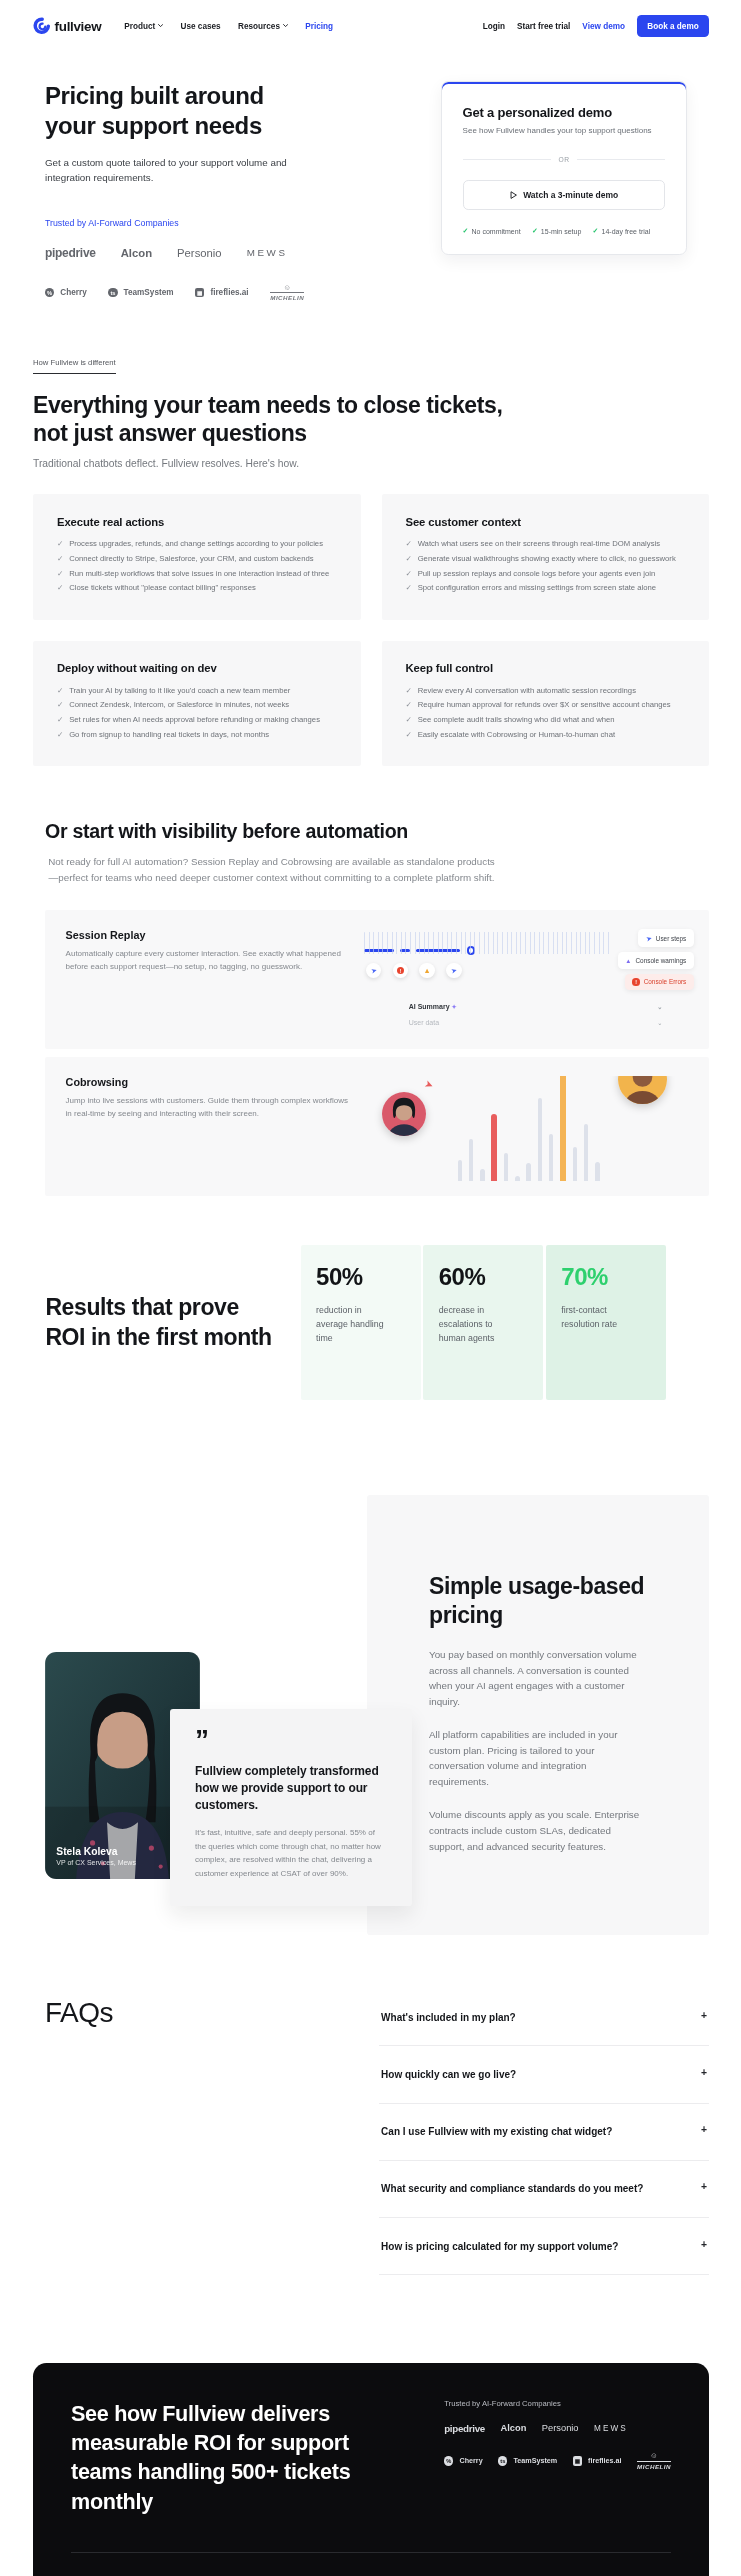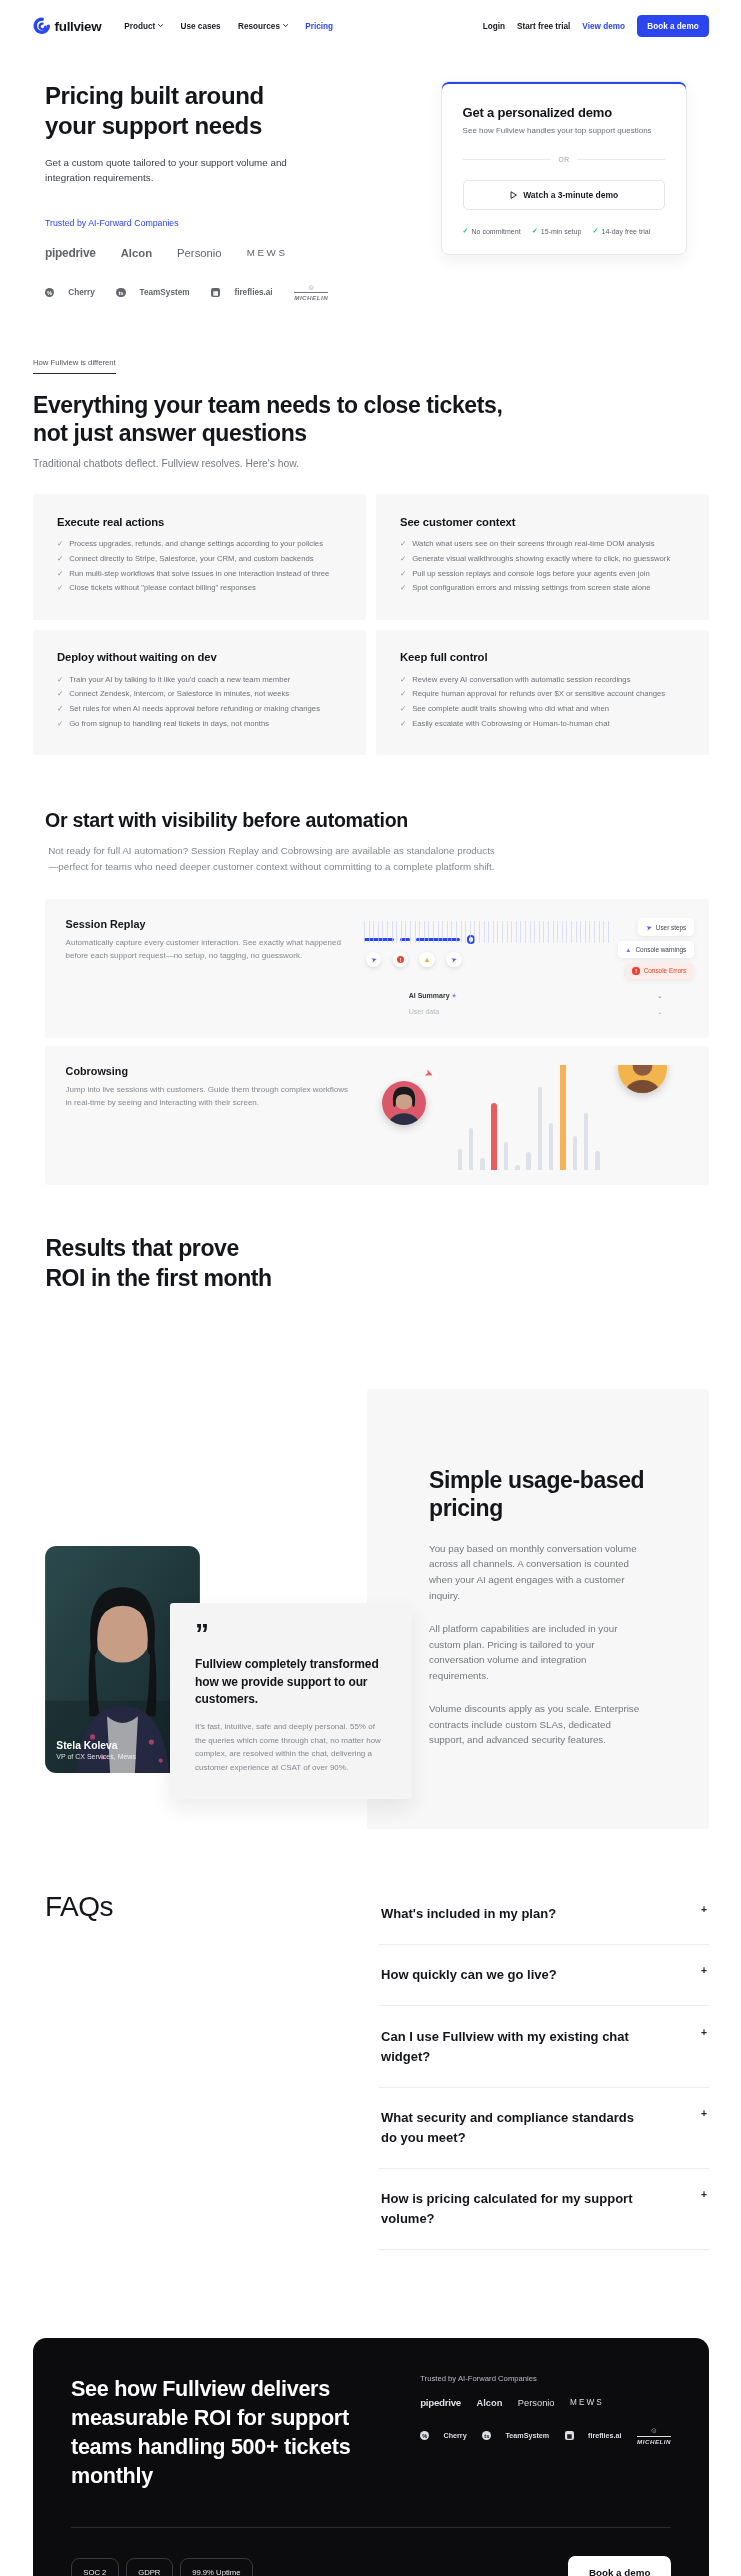--- a/index.html
+++ b/index.html
@@ -38,21 +38,21 @@
   .hero-sub { margin-top:13.4px; font-size:9.8px; line-height:1.55; color:#3c4046; max-width:278px; }
   .trusted { margin-top:33px; font-size:8.8px; color:#2b46ef; font-weight:500; }
   .logo-row { display:flex; align-items:center; gap:25px; }
   .logo-row.r1 { margin-top:17.5px; }
   .logo-row.r2 { margin-top:24px; gap:21.6px; }
   .lg { color:#63666c; white-space:nowrap; }
   .lg-pipedrive { font-size:12px; font-weight:700; letter-spacing:-0.3px; }
   .lg-alcon { font-size:11.3px; font-weight:700; }
   .lg-personio { font-size:11.3px; font-weight:500; }
   .lg-mews { font-size:9.8px; font-weight:500; letter-spacing:2.6px; }
-  .lg-small { display:flex; align-items:center; gap:14px; font-size:8.2px; font-weight:700; color:#63666c; }
+  .lg-small { display:flex; align-items:center; gap:6px; font-size:8.2px; font-weight:700; color:#63666c; }
   .lg-ico { width:9.3px; height:9.3px; border-radius:50%; background:#63666c; color:#fff; font-size:5.7px; font-weight:700;
             display:inline-flex; align-items:center; justify-content:center; }
   .lg-ico.sq { border-radius:2.1px; }
   .lg-michelin { display:flex; flex-direction:column; align-items:center; gap:1px; color:#73767c; }
   .lg-michelin .mm { font-size:7.7px; line-height:1; }
   .lg-michelin .mt { font-size:6.2px; font-weight:700; font-style:italic; letter-spacing:0.5px; border-top:1px solid #73767c; padding-top:1px; }
 
   .demo-card {
     width:246px; align-self:flex-start;
     border:0.5px solid #e6e8ec; border-radius:7.2px;
@@ -70,21 +70,21 @@
   }
   .dc-bullets { display:flex; gap:11.3px; margin-top:17.5px; }
   .dc-b { display:flex; align-items:center; gap:3.1px; font-size:7px; color:#5b6067; }
   .ck-green { color:#27c46d; font-weight:700; }
 
   
   .different { padding:24px 33px 33px; }
   .eyebrow { display:inline-block; font-size:7.7px; color:#54575d; padding-bottom:5.2px; border-bottom:0.5px solid #2a2c30; }
   .different h2 { margin-top:17.5px; font-size:23px; line-height:1.22; font-weight:700; letter-spacing:-0.4px; }
   .different .sub { margin-top:11.3px; font-size:10.3px; color:#74787e; }
-  .grid4 { margin-top:25px; display:grid; grid-template-columns:1fr 1fr; gap:10px; }
+  .grid4 { margin-top:25px; display:grid; grid-template-columns:1fr 1fr; gap:21px; }
   .f-card { background:#f7f7f8; border-radius:2.1px; padding:21.6px 24px 24px; }
   .f-card h3 { font-size:11.3px; font-weight:700; letter-spacing:-0.1px; }
   .f-card ul { list-style:none; margin-top:9.3px; }
   .f-card li { display:flex; gap:5.7px; font-size:7.7px; color:#6e7278; line-height:1.9; }
   .f-card .ck { color:#8d9198; }
 
   
   .visibility { padding:20.6px 33px 0 45px; }
   .visibility h2 { font-size:19.6px; font-weight:700; letter-spacing:-0.3px; }
   .visibility .sub { margin-top:11.3px; font-size:9.8px; line-height:1.65; color:#84888e; max-width:453px;text-align:center; }
@@ -163,21 +163,21 @@
   .quote-card h4 { margin-top:13.4px; font-size:12px; font-weight:700; line-height:1.45; letter-spacing:-0.1px; }
   .quote-card .qb { margin-top:11.3px; font-size:8px; line-height:1.7; color:#84888e; }
 
   
   .faqs { padding:31px 33px 57px 45px; display:flex; gap:31px; }
   .faqs h2 { font-size:28px; font-weight:400; letter-spacing:-0.5px; flex:1; }
   .faq-list { width:330px; margin-top:5.2px; }
   .faq-item { display:flex; justify-content:space-between; align-items:flex-start; gap:15.5px;
               padding:20.6px 2.1px; border-bottom:0.5px solid #ececee; cursor:pointer; }
   .faq-item:first-child { padding-top:7.2px; }
-  .faq-q { font-size:13px; font-weight:600; line-height:1.5; max-width:268px; }
+  .faq-q { font-size:10px; font-weight:600; line-height:1.5; max-width:268px; }
   .plus { font-size:10.3px; font-weight:600; color:#24262b; }
 
   
   .cta-wrap { padding:31px 33px 46px; }
   .cta { background:#0c0c0e; border-radius:13.4px; padding:36px 38px 33px; color:#fff; min-height:319px;
          display:flex; flex-direction:column; }
   .cta-top { display:flex; justify-content:space-between; gap:31px; }
   .cta h2 { font-size:21.6px; line-height:1.35; font-weight:700; letter-spacing:-0.3px; max-width:330px; }
   .cta-logos .t { color:#b9bcc2; font-size:7.7px; }
   .cta-logos .lg, .cta-logos .lg-small, .cta-logos .lg-michelin { color:#dcdee2; }
@@ -502,20 +502,34 @@
             </svg>
         </span>
 
       </div>
     </div>
   </div>
 </section>
 
 <section class="results">
   <h2>Results that prove ROI in the first month</h2>
+  <div class="stats">
+    <div class="stat" style="background: rgb(243, 250, 246);">
+      <div class="val" style="color: rgb(18, 20, 23);">50%</div>
+      <div class="lab">reduction in average handling time</div>
+    </div>
+    <div class="stat" style="background: rgb(233, 246, 238);">
+      <div class="val" style="color: rgb(18, 20, 23);">60%</div>
+      <div class="lab">decrease in escalations to human agents</div>
+    </div>
+    <div class="stat" style="background: rgb(222, 242, 230);">
+      <div class="val" style="color: rgb(46, 208, 110);">70%</div>
+      <div class="lab">first-contact resolution rate</div>
+    </div>
+  </div>
 </section>
 
 <section class="pricing">
   <div class="pricing-panel">
     <h2>Simple usage-based pricing</h2>
     <p>You pay based on monthly conversation volume across all channels. A conversation is counted when your AI agent engages with a customer inquiry.</p>
     <p>All platform capabilities are included in your custom plan. Pricing is tailored to your conversation volume and integration requirements.</p>
     <p>Volume discounts apply as you scale. Enterprise contracts include custom SLAs, dedicated support, and advanced security features.</p>
   </div>
 

